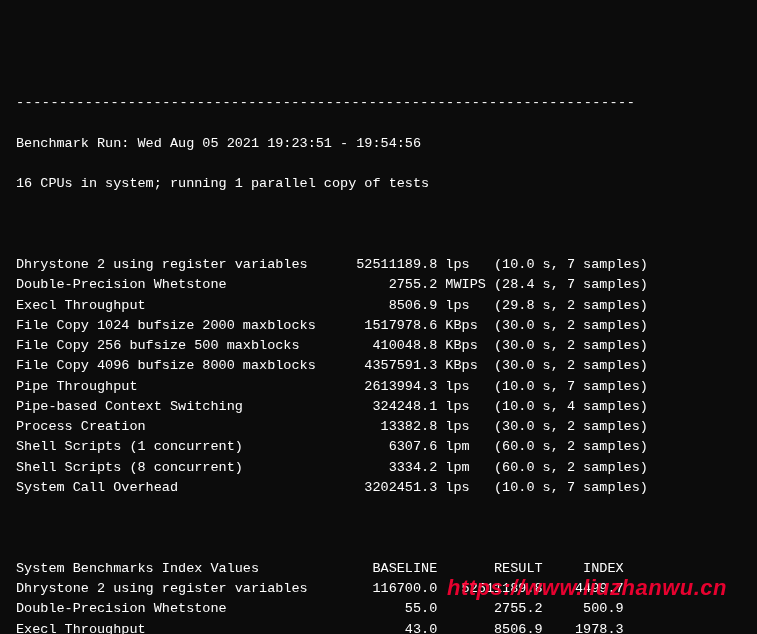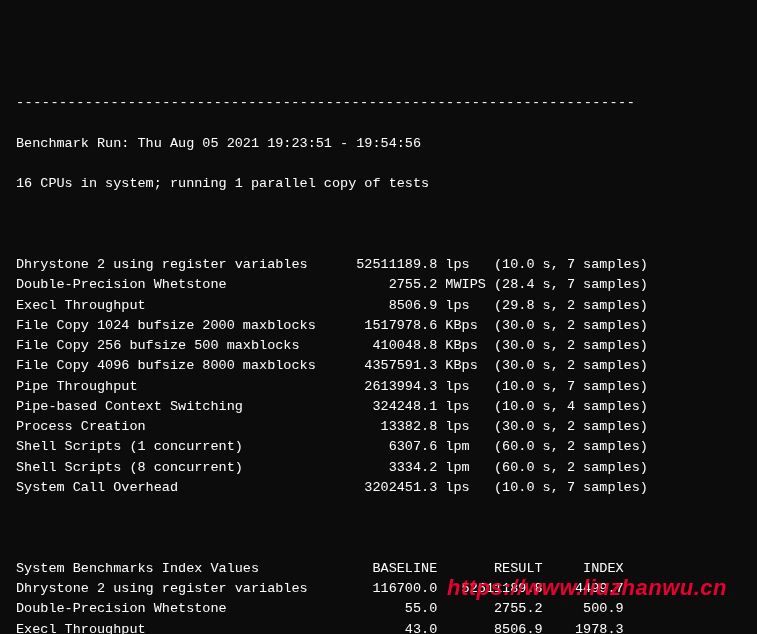--- a/index.html
+++ b/index.html
@@ -39,21 +39,21 @@
       letter-spacing: 0.5px;
       text-align: center;
     }
   </style>
 </head>
 <body>
 
 
 
 <span class="line divider">------------------------------------------------------------------------</span>
-<span class="line">Benchmark Run: Thu Aug 05 2021 19:23:51 - 19:54:56</span>
+<span class="line">Benchmark Run: Wed Aug 05 2021 19:23:51 - 19:54:56</span>
 <span class="line">16 CPUs in system; running 1 parallel copy of tests</span>
 <span class="line"> </span>
 <div id="results-section"><span class="line">Dhrystone 2 using register variables      52511189.8 lps   (10.0 s, 7 samples)</span><span class="line">Double-Precision Whetstone                    2755.2 MWIPS (28.4 s, 7 samples)</span><span class="line">Execl Throughput                              8506.9 lps   (29.8 s, 2 samples)</span><span class="line">File Copy 1024 bufsize 2000 maxblocks      1517978.6 KBps  (30.0 s, 2 samples)</span><span class="line">File Copy 256 bufsize 500 maxblocks         410048.8 KBps  (30.0 s, 2 samples)</span><span class="line">File Copy 4096 bufsize 8000 maxblocks      4357591.3 KBps  (30.0 s, 2 samples)</span><span class="line">Pipe Throughput                            2613994.3 lps   (10.0 s, 7 samples)</span><span class="line">Pipe-based Context Switching                324248.1 lps   (10.0 s, 4 samples)</span><span class="line">Process Creation                             13382.8 lps   (30.0 s, 2 samples)</span><span class="line">Shell Scripts (1 concurrent)                  6307.6 lpm   (60.0 s, 2 samples)</span><span class="line">Shell Scripts (8 concurrent)                  3334.2 lpm   (60.0 s, 2 samples)</span><span class="line">System Call Overhead                       3202451.3 lps   (10.0 s, 7 samples)</span></div>
 <span class="line"> </span>
 <div id="index-section"><span class="line">System Benchmarks Index Values              BASELINE       RESULT     INDEX</span><span class="line">Dhrystone 2 using register variables        116700.0   52511189.8    4499.7</span><span class="line">Double-Precision Whetstone                      55.0       2755.2     500.9</span><span class="line">Execl Throughput                                43.0       8506.9    1978.3</span></div>
 
 
 
 
 

